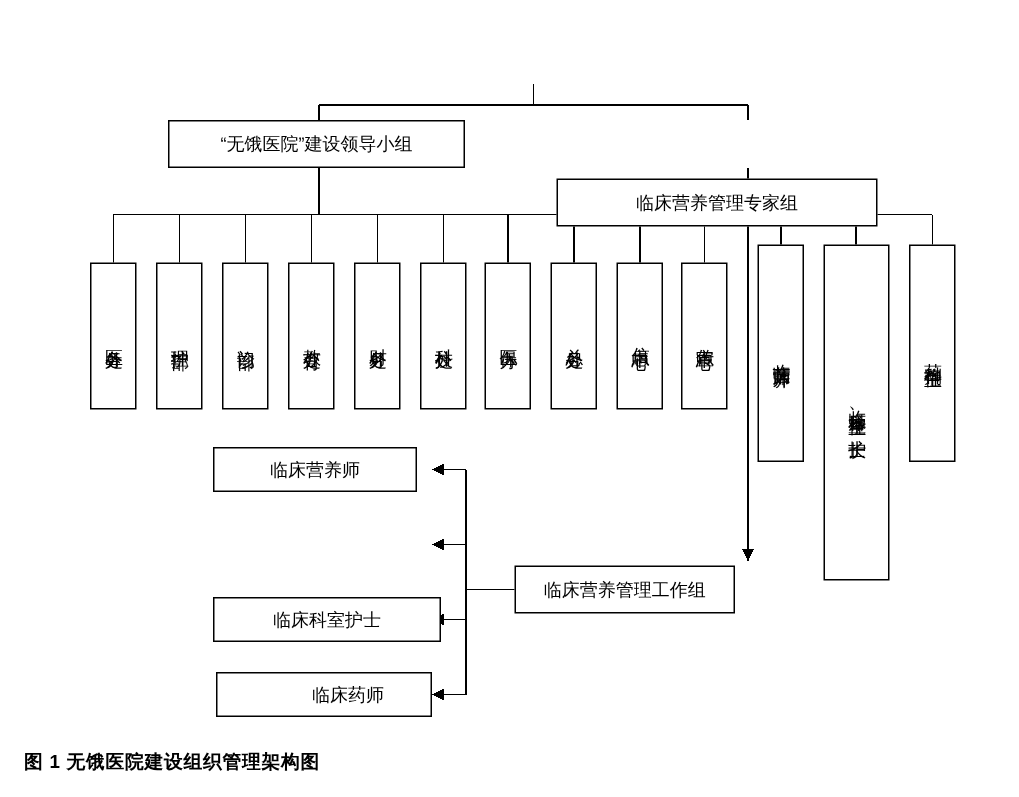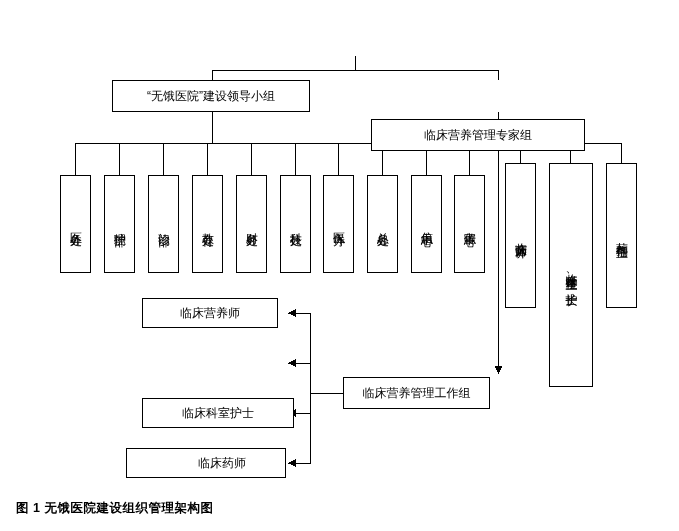--- a/index.html
+++ b/index.html
@@ -163,19 +163,19 @@
   <div class="node" style="left:343px; top:377px; width:147px; height:32px;">
     <span>临床营养管理工作组</span>
   </div>
 
   <div class="node" style="left:142px; top:298px; width:136px; height:30px;">
     <span>临床营养师</span>
   </div>
   <div class="node" style="left:142px; top:398px; width:152px; height:30px;">
     <span>临床科室护士</span>
   </div>
-  <div class="node" style="left:126px; top:448px; width:160px; height:30px;padding-left:32px;">
+  <div class="node" style="left:144px; top:448px; width:144px; height:30px;padding-left:32px;">
     <span>临床药师</span>
   </div>
 
   <div class="caption" style="top:500px;">图 1 无饿医院建设组织管理架构图</div>
 
 </div>
 
 </body></html>

